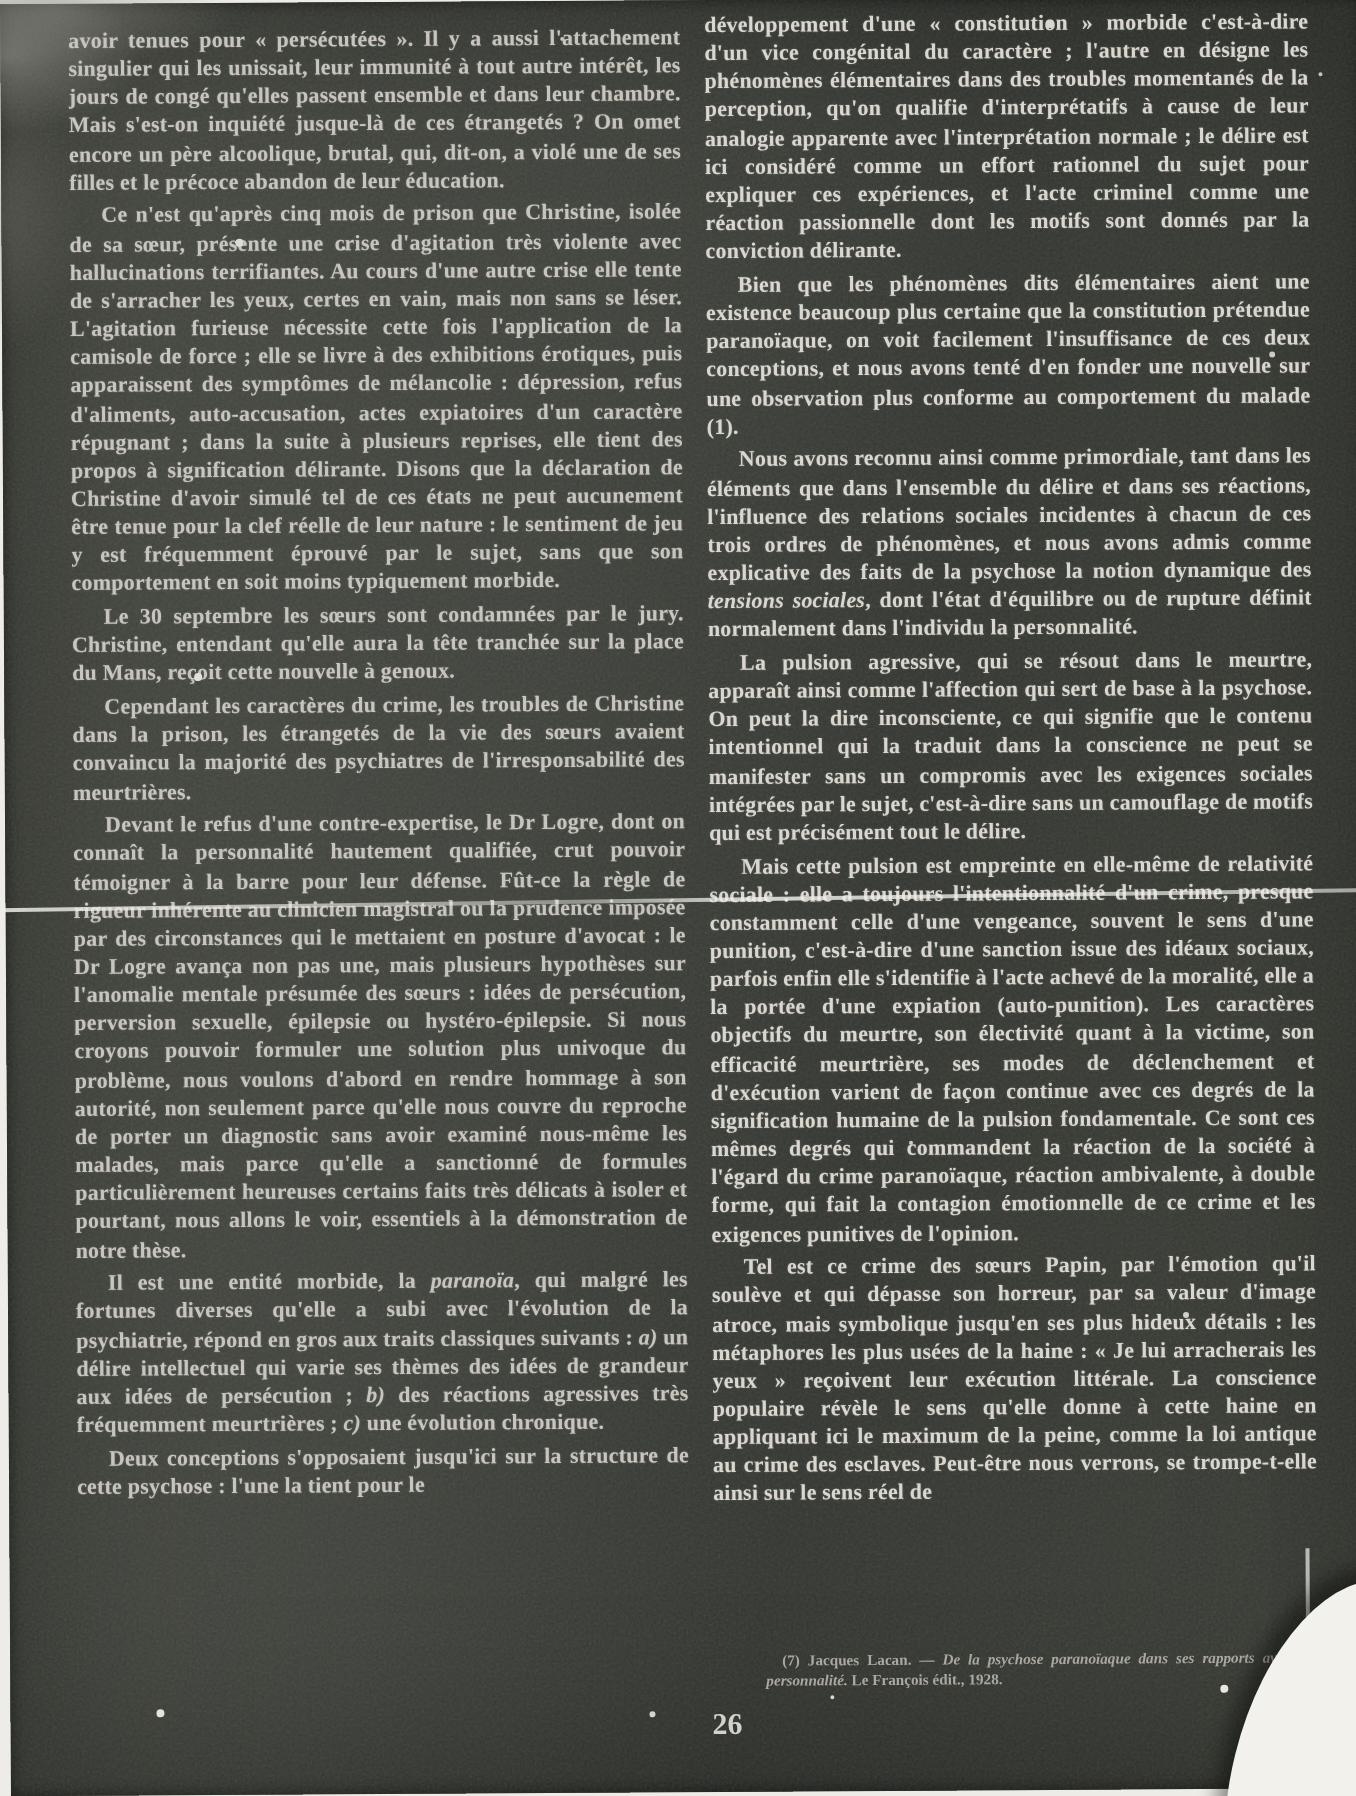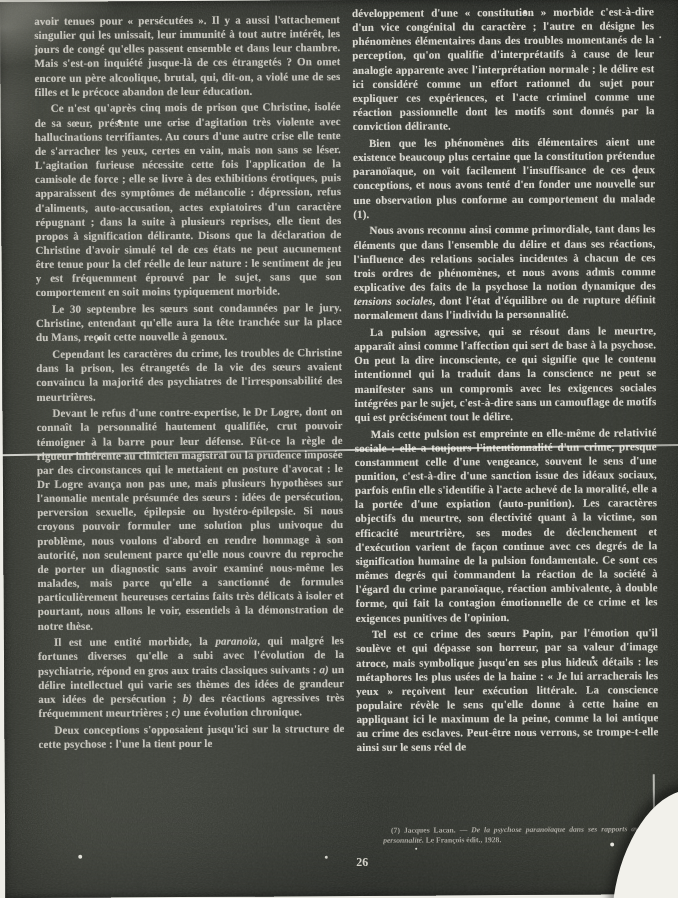--- a/index.html
+++ b/index.html
@@ -45,21 +45,21 @@
   }
   .footnote {
     position:absolute; left:378px; top:826px; width:272px;
     font-family:"Liberation Serif", serif; font-weight:bold;
     font-size:7.6px; line-height:9.5px; color:#aaa8a1;
     text-indent:8px; text-align:justify;
   }
   .page-number {
     position:absolute; left:351px; top:855px;
     font-family:"Liberation Serif", serif; font-weight:bold;
-    font-size:12px; color:#d3d1c9;
+    font-size:15px; color:#d3d1c9;
   }
   .dust {
     position:absolute; left:0; top:0; width:2px; height:2px; border-radius:50%;
     background:transparent; pointer-events:none;
     box-shadow:
       118px 119px 0 1px #dddcd4, 170px 122px 0 0 #cfcec6, 74px 854px 0 1px #e4e3db,
       410px 848px 0 0 #d8d7cf, 606px 845px 0 1px #e8e7e0, 659px 38px 0 0 #c8c7bf,
       588px 658px 0 0.5px #d2d1c9, 48px 698px 0 0 #c5c4bc, 634px 178px 0 0.5px #ccccc4,
       280px 18px 0 0 #c9c8c0, 524px 12px 0 1px #d8d7cf, 320px 856px 0 0.5px #d5d4cc,
       96px 336px 0 1px #e2e1d9, 451px 571px 0 0 #cfcec6;

